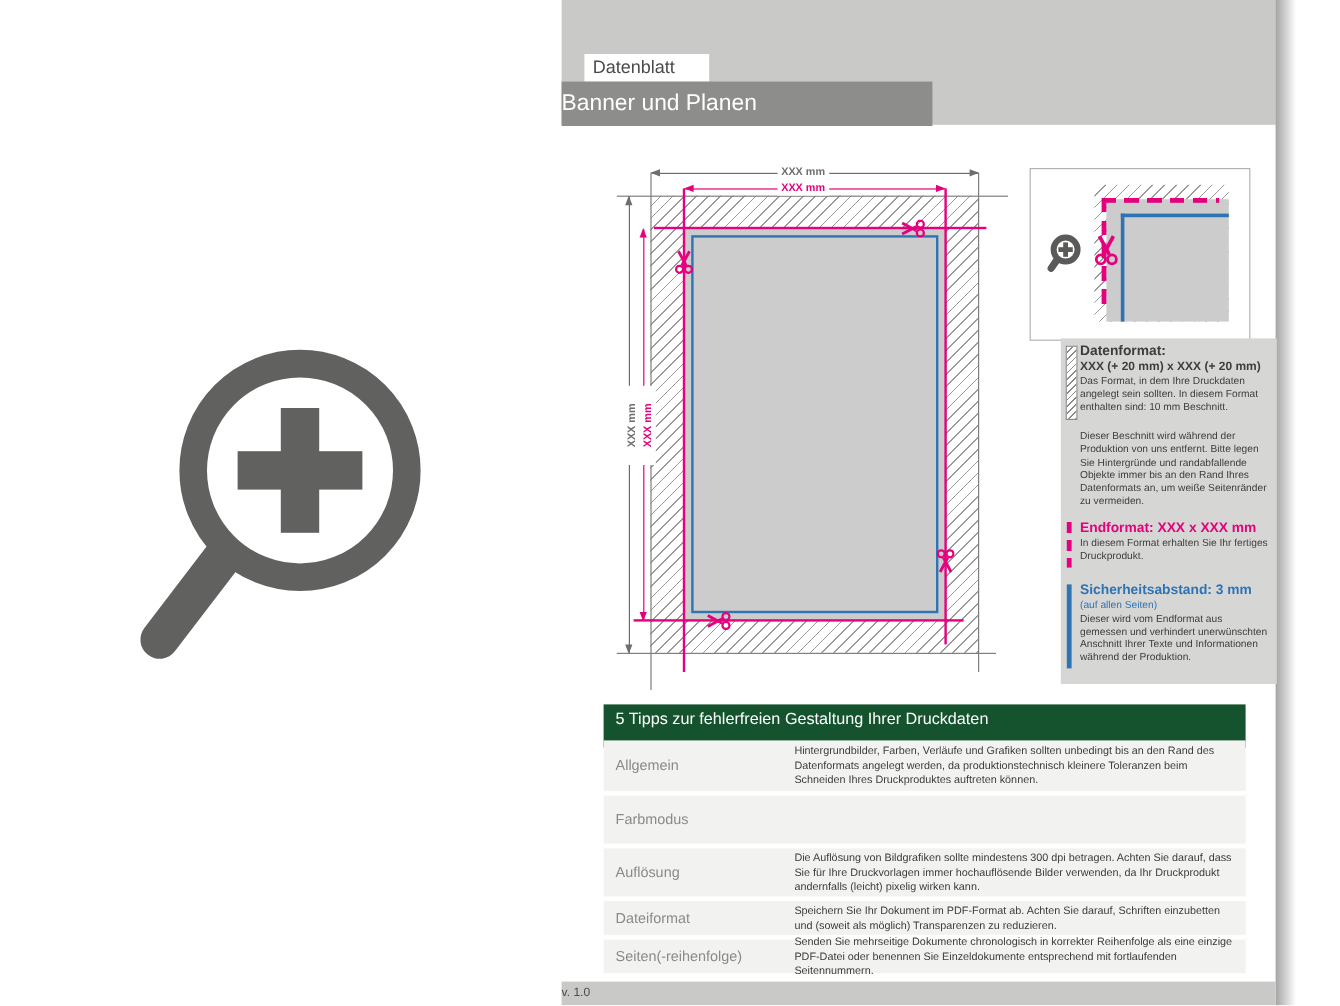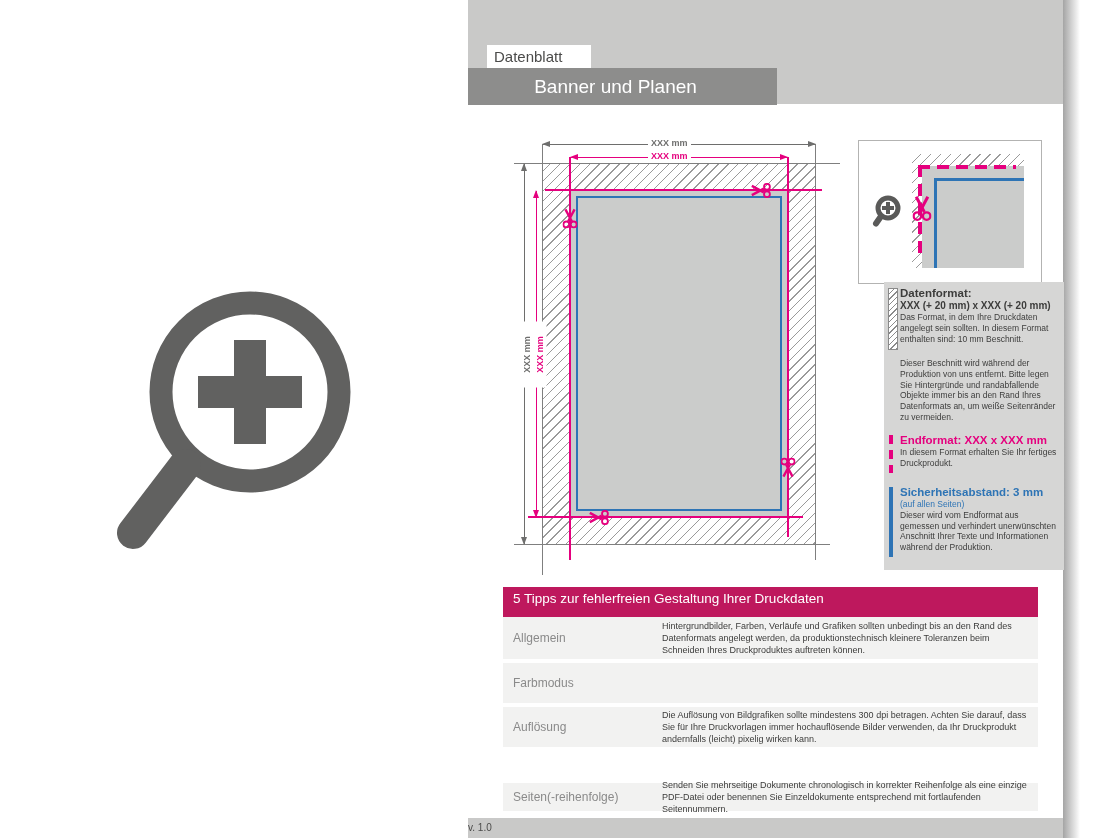--- a/index.html
+++ b/index.html
@@ -7,21 +7,21 @@
          font-family:"Liberation Sans",sans-serif;}
   .abs{position:absolute;}
 
   
   .band{left:468px;top:0;width:595px;height:104px;background:#c9c9c8;}
   .shadow{left:1063px;top:0;width:17px;height:838px;
           background:linear-gradient(to right,rgba(90,90,90,.55),rgba(255,255,255,0));}
   .tab{left:487px;top:45px;width:104px;height:23px;background:#fff;color:#4b4b4a;
        font-size:15px;line-height:23px;padding-left:7px;box-sizing:border-box;}
   .titlebar{left:468px;top:68px;width:309px;height:37px;background:#8d8d8c;color:#fff;
-            font-size:19px;line-height:37px;text-align:center;padding-right:14px;box-sizing:border-box;}
+            font-size:19px;line-height:37px;text-align:left;padding-right:14px;box-sizing:border-box;}
   .bottombar{left:468px;top:818px;width:595px;height:20px;background:#c9c9c8;color:#4b4b4a;
              font-size:10px;line-height:20px;text-align:left;padding-right:8px;box-sizing:border-box;}
 
   
   .hatch{background-color:#fff;
          background-image:repeating-linear-gradient(135deg,rgba(0,0,0,0) 0 6px,#9a9a9a 6px 7px);}
   .hatch-fine{background-color:#fff;
          background-image:repeating-linear-gradient(135deg,rgba(0,0,0,0) 0 3px,#8a8a8a 3px 4px);}
 
   
@@ -67,21 +67,21 @@
   .p-fmt{font-size:10px;font-weight:bold;line-height:12px;white-space:nowrap;}
   .p-t{font-size:8.5px;line-height:10.8px;}
   .hatchbar{position:absolute;left:4px;top:6px;width:8px;height:60px;border:1px solid #8a8a8a;}
   .dashbar{position:absolute;left:5px;top:153px;width:4px;height:38px;
     background:repeating-linear-gradient(to bottom,#e5007e 0 9px,rgba(0,0,0,0) 9px 15px);}
   .bluebar{position:absolute;left:5px;top:205px;width:4px;height:70px;background:#2e74b5;}
   .mag-t{color:#e5007e;}
   .blue-t{color:#2e74b5;}
 
   
-  .tips-header{left:503px;top:587px;width:535px;height:36px;background:#be185d;color:#fff;
+  .tips-header{left:503px;top:587px;width:535px;height:36px;background:#14532d;color:#fff;
                font-size:13.5px;line-height:24px;padding-left:10px;box-sizing:border-box;}
   .row{left:503px;width:535px;background:#f2f2f1;}
   .row-label{position:absolute;left:10px;top:50%;transform:translateY(-50%);
              font-size:12px;color:#8a8a8a;}
   .row-text{position:absolute;left:159px;right:10px;top:50%;transform:translateY(-50%);
             font-size:9px;line-height:12.2px;color:#3c3c3b;}
 </style>
 </head>
 <body>
 
@@ -211,20 +211,24 @@
     <div class="row-label">Allgemein</div>
     <div class="row-text">Hintergrundbilder, Farben, Verläufe und Grafiken sollten unbedingt bis an den Rand des Datenformats angelegt werden, da produktionstechnisch kleinere Toleranzen beim Schneiden Ihres Druckproduktes auftreten können.</div>
   </div>
   <div class="abs row" style="top:663px;height:40px">
     <div class="row-label">Farbmodus</div>
   </div>
   <div class="abs row" style="top:707px;height:40px">
     <div class="row-label">Auflösung</div>
     <div class="row-text">Die Auflösung von Bildgrafiken sollte mindestens 300 dpi betragen. Achten Sie darauf, dass Sie für Ihre Druckvorlagen immer hochauflösende Bilder verwenden, da Ihr Druckprodukt andernfalls (leicht) pixelig wirken kann.</div>
   </div>
+  <div class="abs row" style="top:751px;height:28px">
+    <div class="row-label">Dateiformat</div>
+    <div class="row-text">Speichern Sie Ihr Dokument im PDF-Format ab. Achten Sie darauf, Schriften einzubetten und (soweit als möglich) Transparenzen zu reduzieren.</div>
+  </div>
   <div class="abs row" style="top:783px;height:28px">
     <div class="row-label">Seiten(-reihenfolge)</div>
     <div class="row-text">Senden Sie mehrseitige Dokumente chronologisch in korrekter Reihenfolge als eine einzige PDF-Datei oder benennen Sie Einzeldokumente entsprechend mit fortlaufenden Seitennummern.</div>
   </div>
 
   <div class="abs bottombar">v. 1.0</div>
 
 </div>
 
 </body></html>

